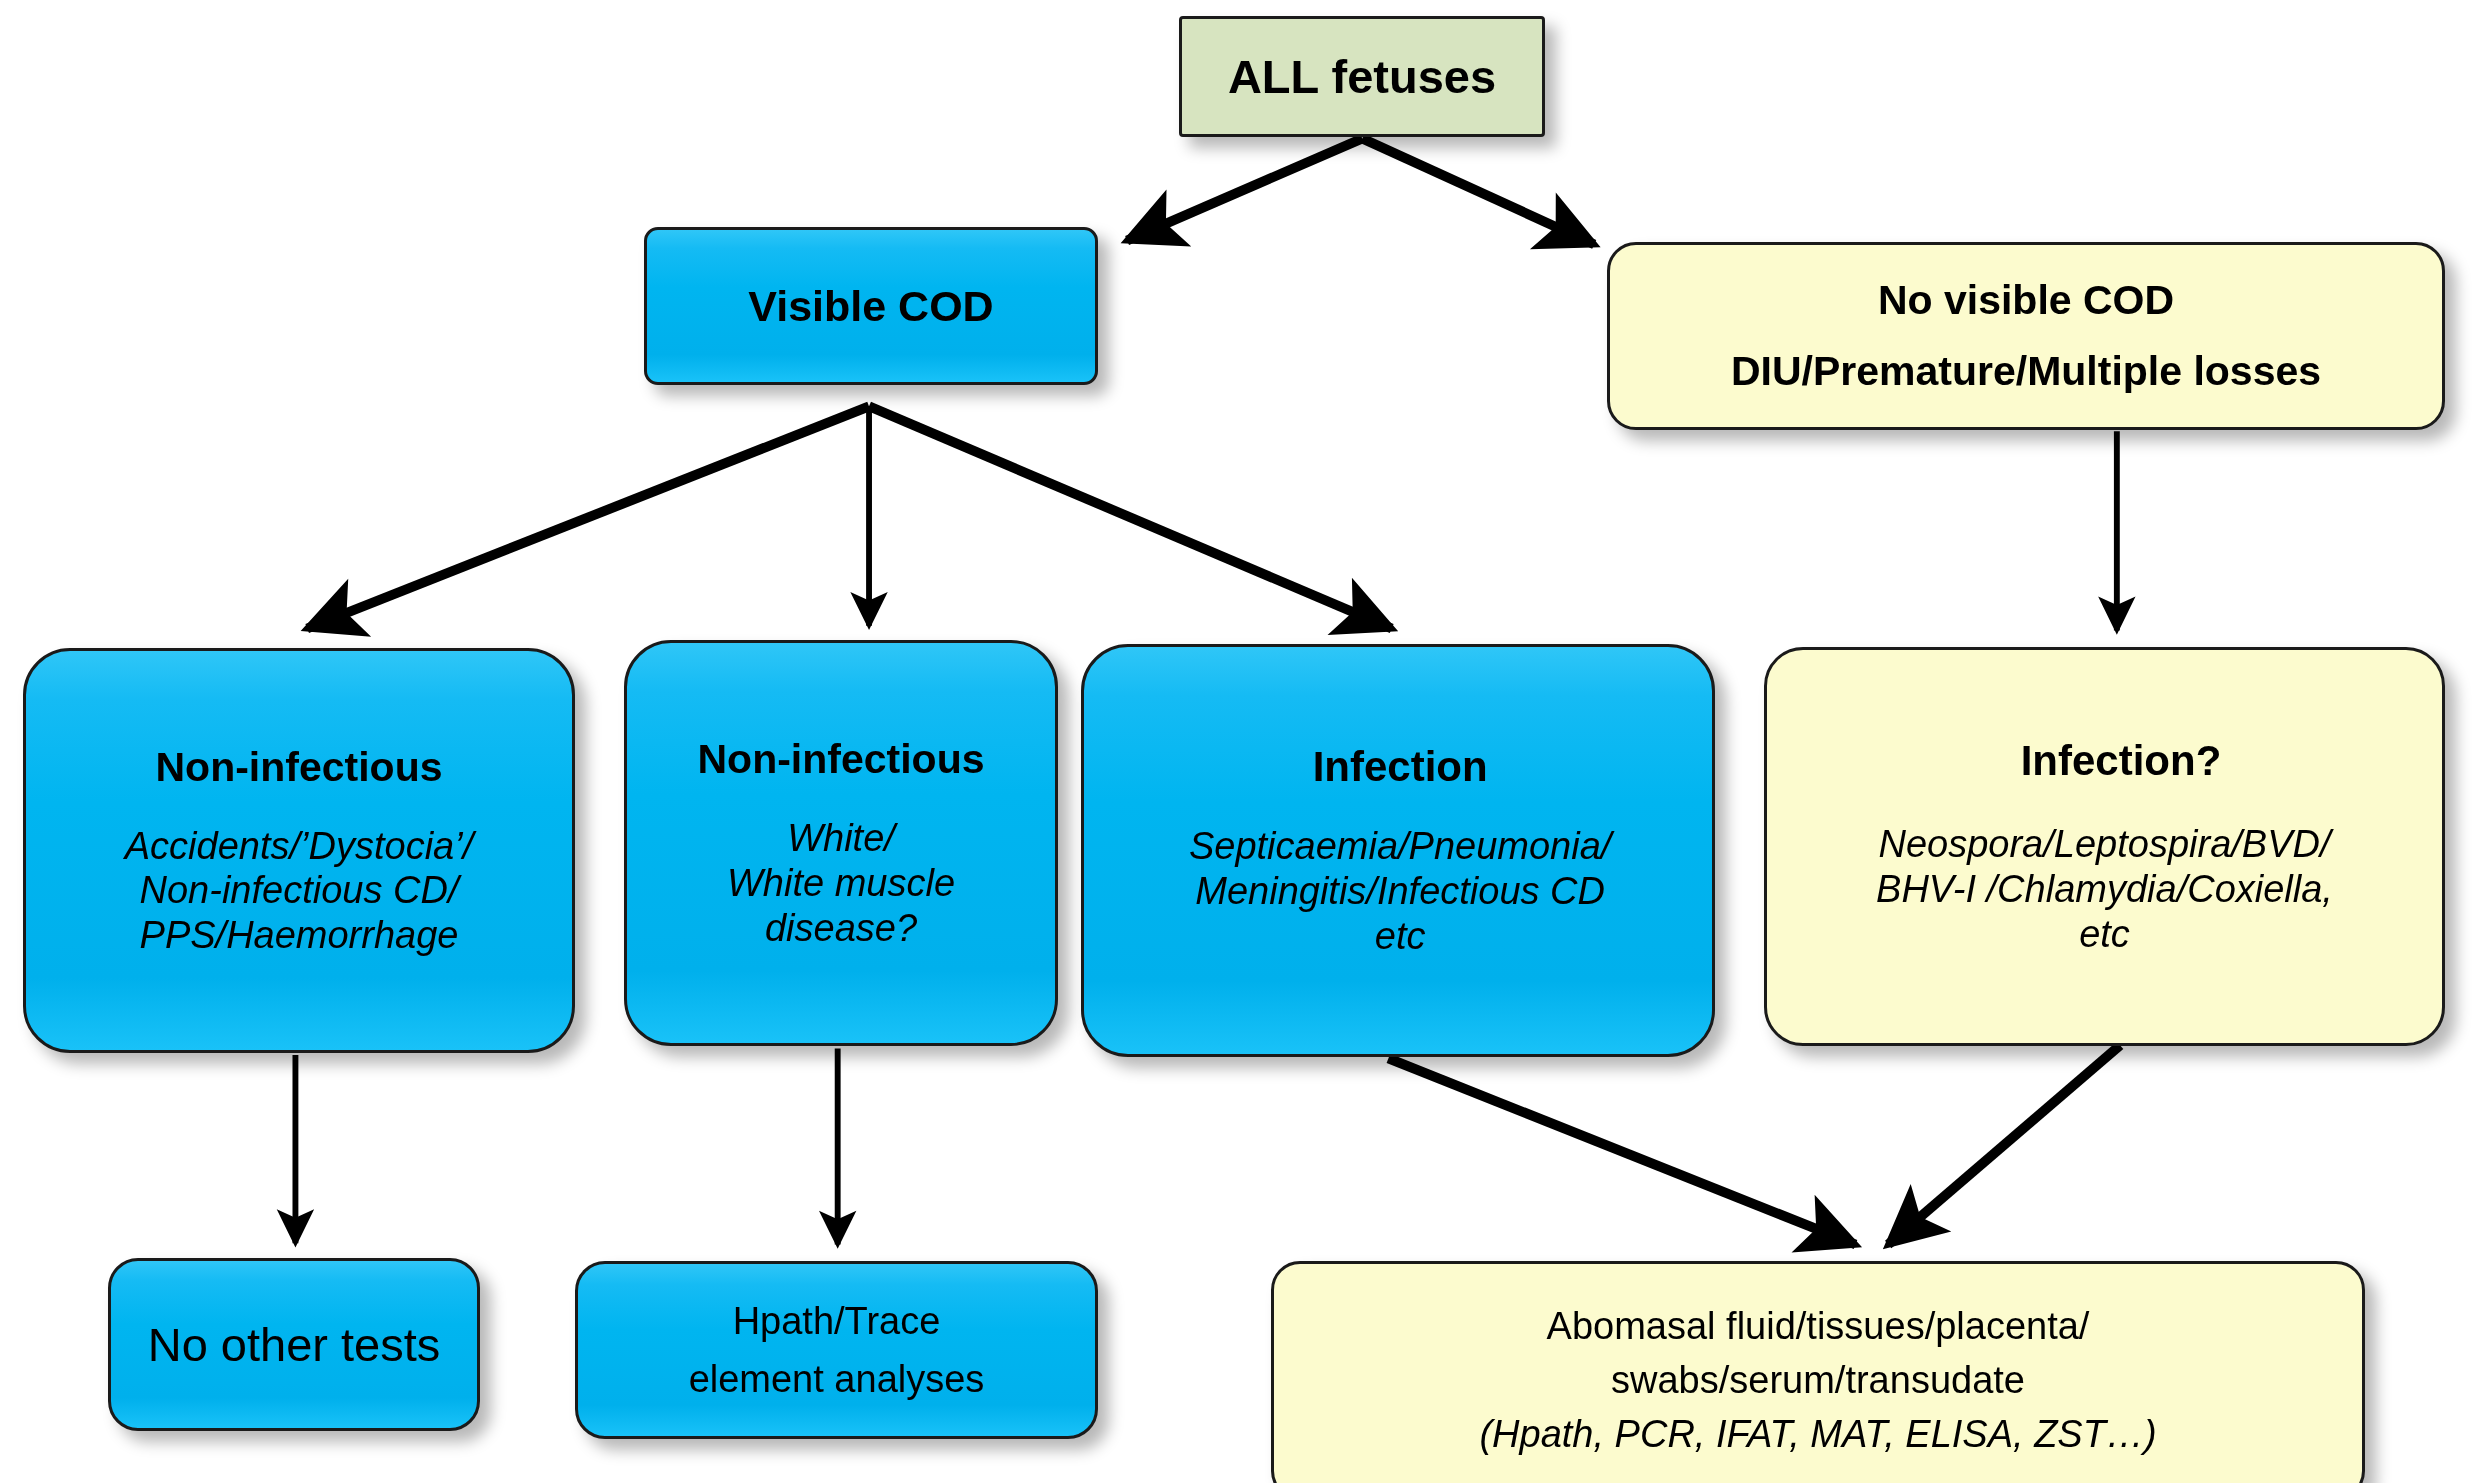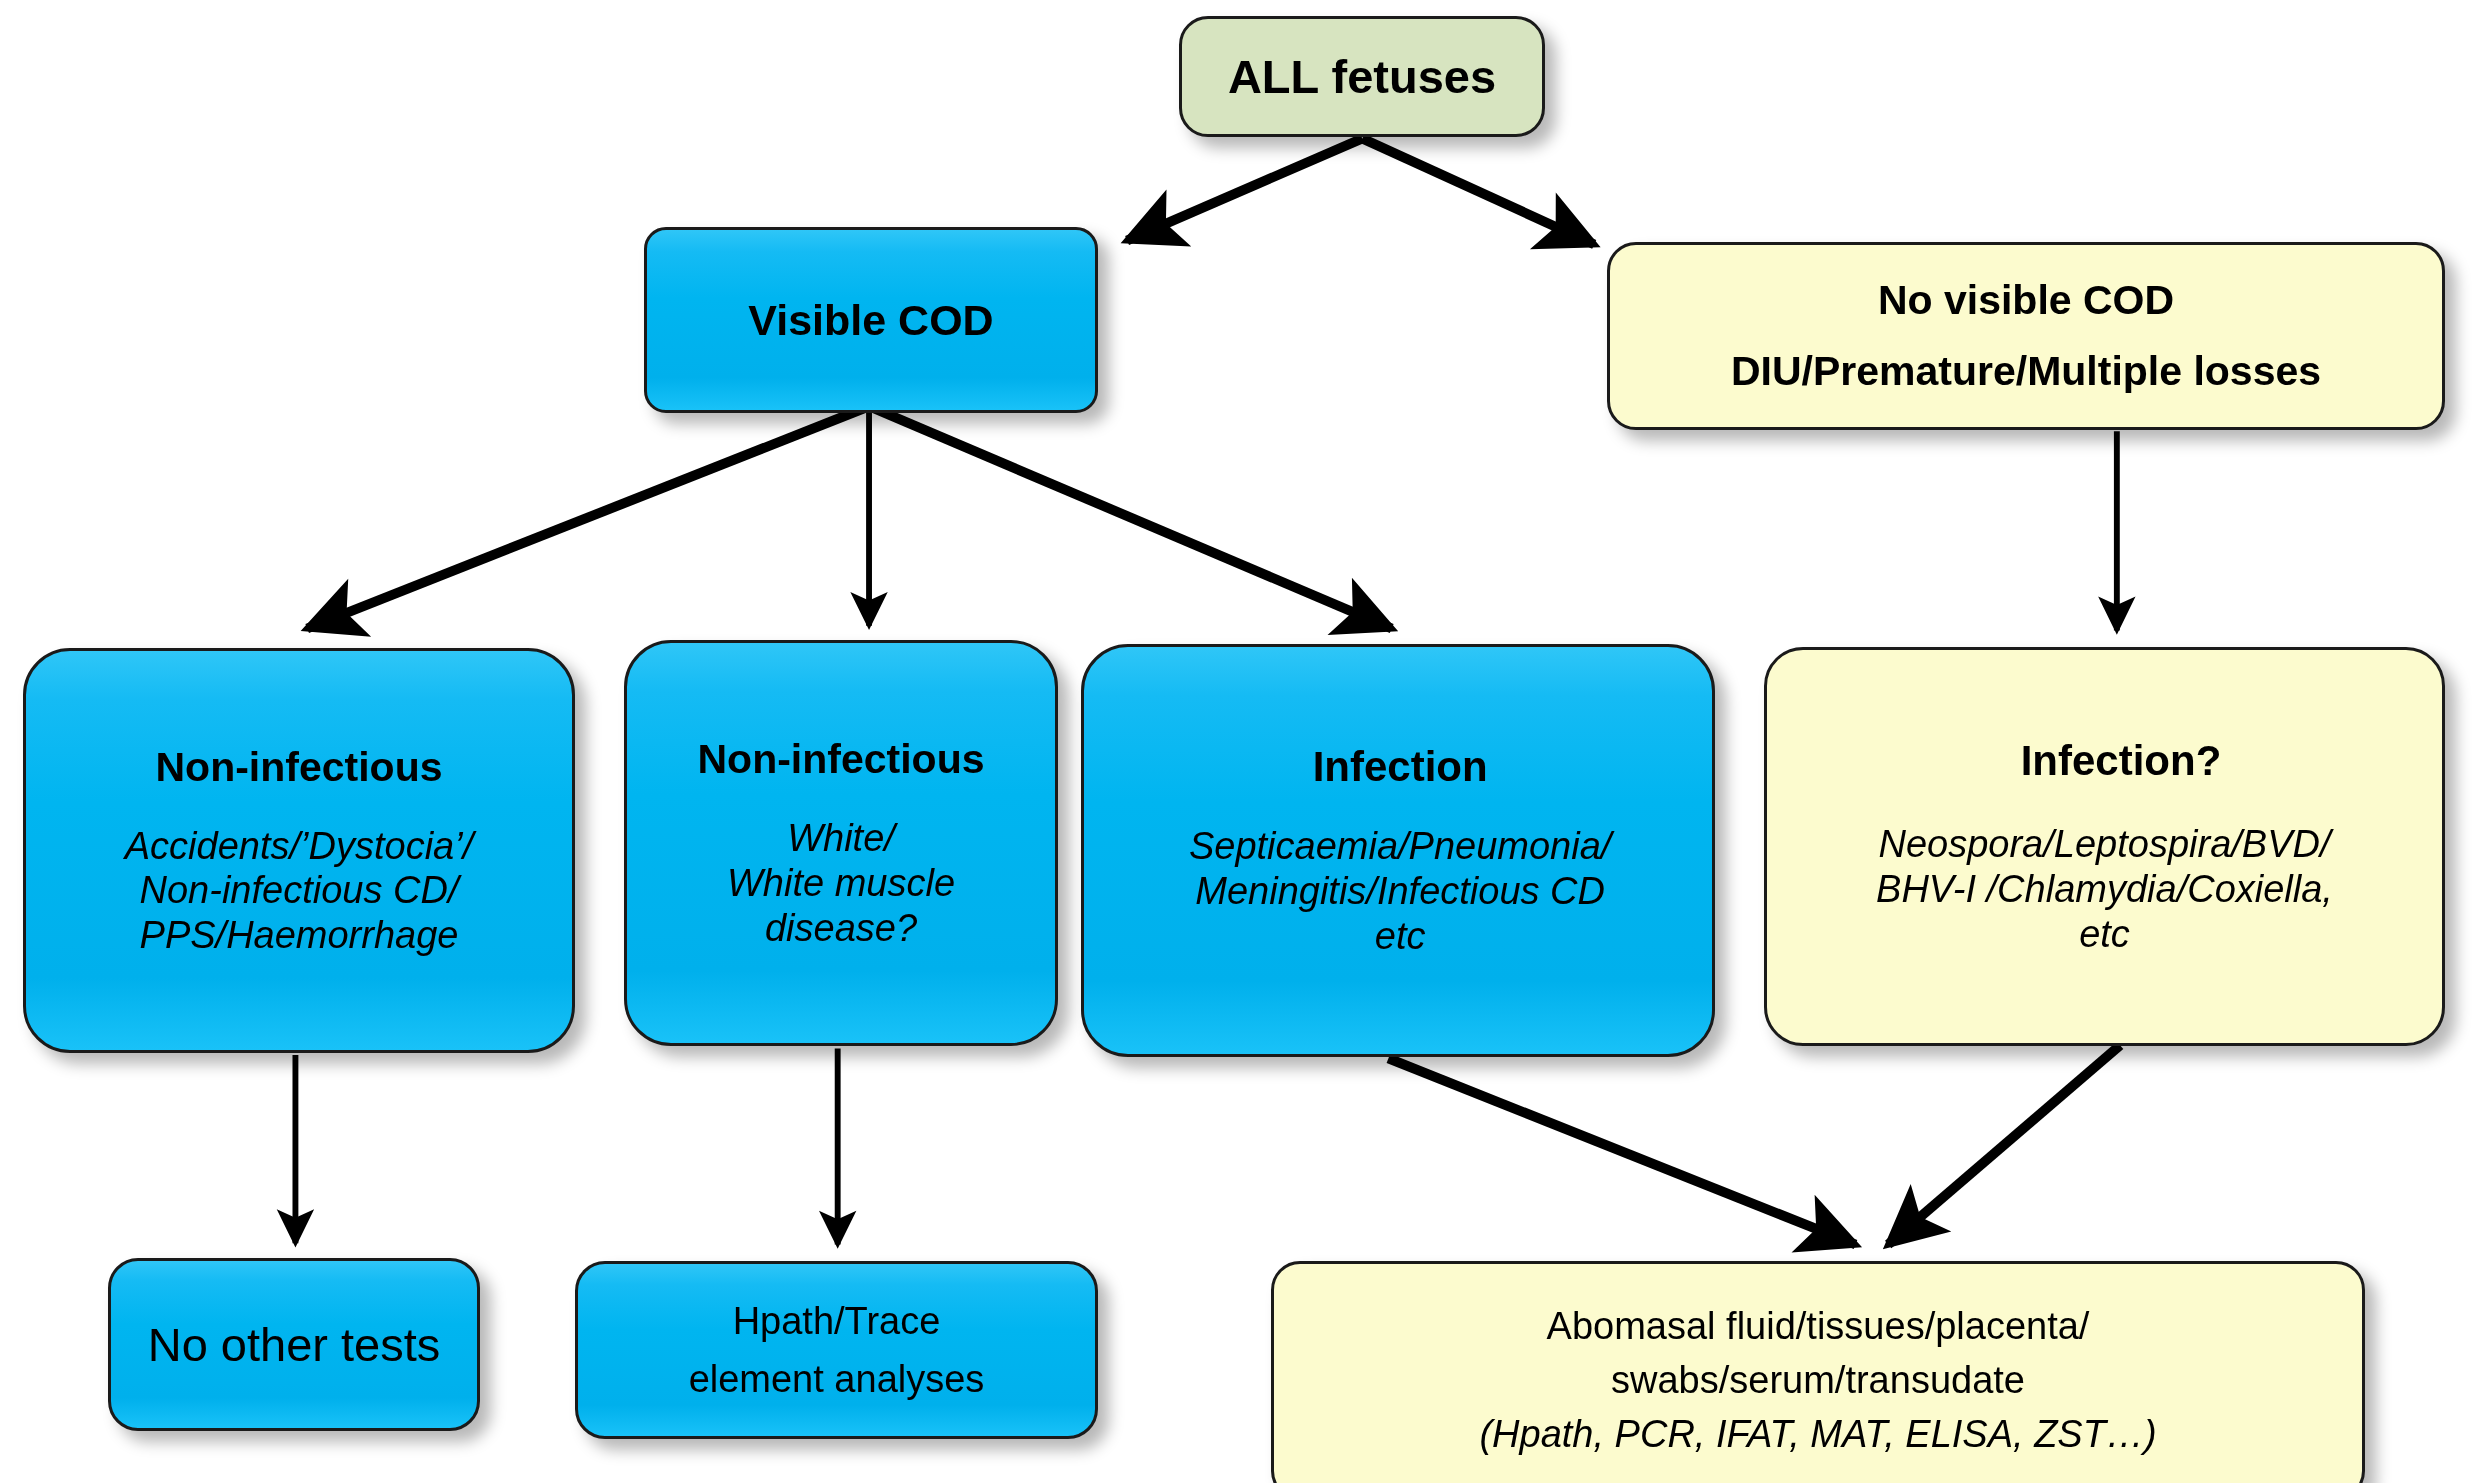--- a/index.html
+++ b/index.html
@@ -88,25 +88,25 @@
       <line x1="452" y1="1615" x2="452" y2="1903"></line>
       <line x1="1282" y1="1605" x2="1282" y2="1905"></line>
     </g>
 
     <g stroke="#000000" fill="none" stroke-width="15" marker-end="url(#ah)">
       <line x1="2125" y1="1620" x2="2840" y2="1905"></line>
       <line x1="3245" y1="1600" x2="2890" y2="1905"></line>
     </g>
   </svg>
 
-  <div class="node green" style="left:1179px; top:16.3px; width:366px; height:121px; border-radius:29px; font-size:47px;">
+  <div class="node green" style="left:1179px; top:16.3px; width:366px; height:121px; border-radius:4px; font-size:47px;">
     <div class="title">ALL fetuses</div>
   </div>
 
-  <div class="node cyan" style="left:644px; top:227px; width:454px; height:186px; border-radius:22px; font-size:43px;">
+  <div class="node cyan" style="left:644px; top:227px; width:454px; height:158px; border-radius:14px; font-size:43px;">
     <div class="title">Visible  COD</div>
   </div>
 
   <div class="node yellow" style="left:1607px; top:242px; width:838px; height:188px; border-radius:29px; font-size:41px;">
     <div class="title">No visible COD</div>
     <div class="gap"></div>
     <div class="title">DIU/Premature/Multiple  losses</div>
   </div>
 
   <div class="node cyan" style="left:23px; top:648px; width:552px; height:405px; border-radius:47px; font-size:38px;">

